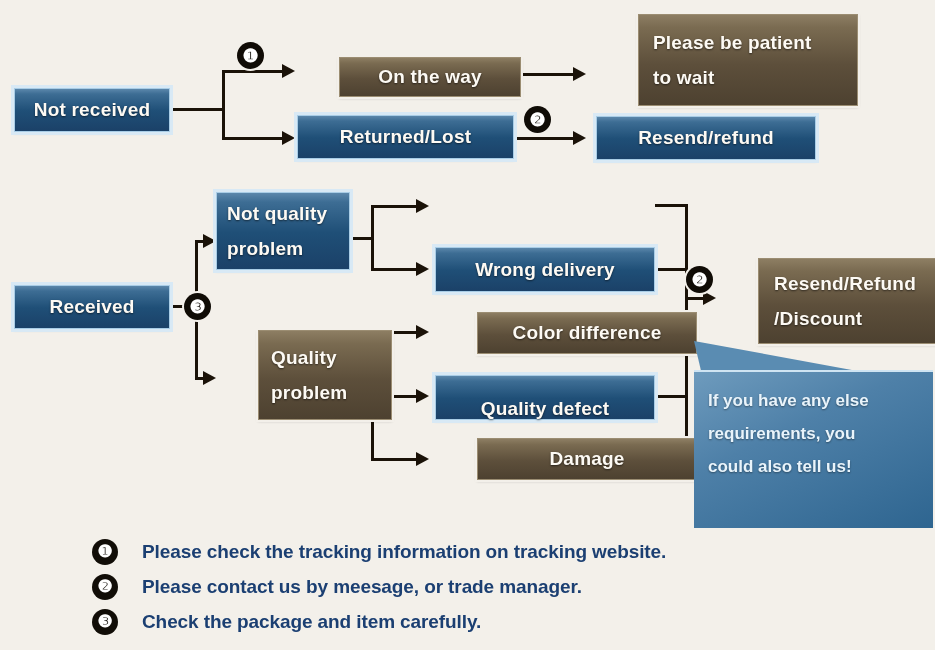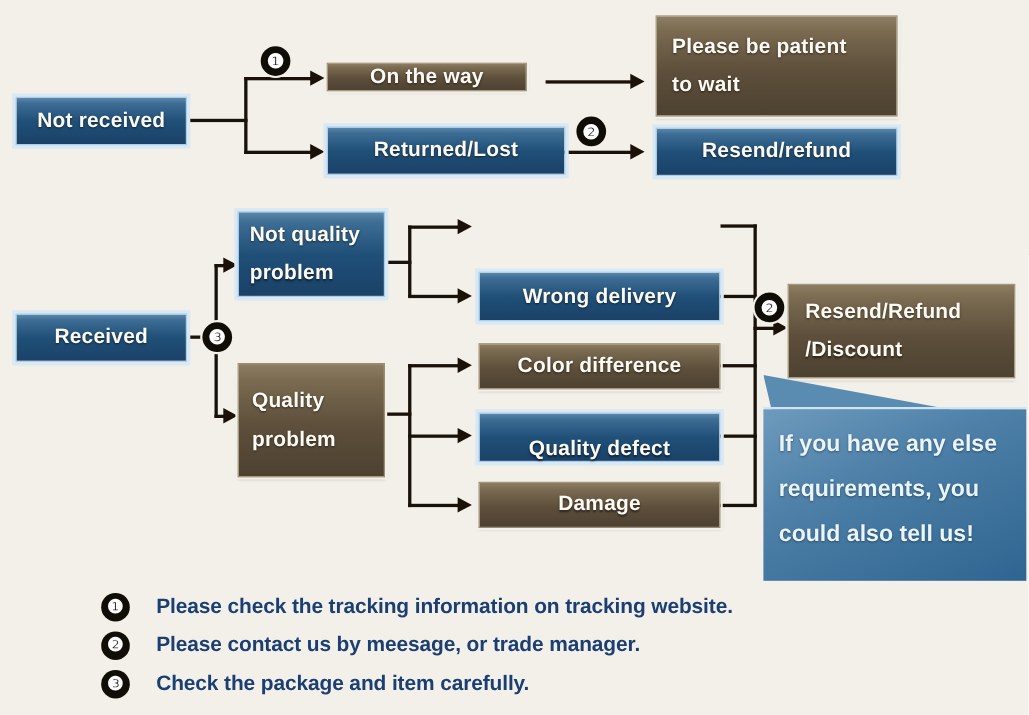--- a/index.html
+++ b/index.html
@@ -33,20 +33,21 @@
     line-height: 1.05;
     text-shadow: 0 1px 2px rgba(0,0,0,.55);
     z-index: 5;
   }
   .node .ln { display: block; width: 100%; }
 
   .node.brown {
     background: linear-gradient(180deg, #8d7e63 0%, #7a6b51 14%, #5d4f3b 55%, #4d4130 100%);
     border: 1px solid #9b8d72;
     box-shadow: 0 0 0 2px #f3f0ea, 0 1px 3px rgba(0,0,0,.30);
+    margin-left: 42px;
   }
   .node.blue {
     background: linear-gradient(180deg, #5b87ab 0%, #3d6d94 12%, #1f4f77 52%, #1b4168 100%);
     border: 1px solid #a9cde6;
     box-shadow: 0 0 0 3px #d8e9f5, 0 1px 3px rgba(0,0,0,.28);
   }
   .node.twoline { line-height: 1.85; }
 
   
   .hline, .vline {
@@ -87,21 +88,21 @@
   #callout {
     position: absolute;
     left: 694px; top: 370px;
     width: 239px; height: 158px;
     background: linear-gradient(155deg, #6e9bbd 0%, #4e80a8 38%, #2e6590 100%);
     border-top: 2px solid #cfe4f2;
     box-sizing: border-box;
     padding: 12px 14px 0 14px;
     color: #e9f4fb;
     font-weight: bold;
-    font-size: 21px;
+    font-size: 17px;
     line-height: 1.95;
     text-shadow: 0 1px 2px rgba(0,0,0,.4);
     z-index: 6;
   }
   #callout-tail {
     position: absolute;
     left: 694px; top: 341px;
     width: 185px; height: 34px;
     z-index: 6;
   }
@@ -153,21 +154,21 @@
   <div class="vline" style="left:222px; top:70px; height:70px;"></div>
   <div class="hline" style="left:222px; top:70px; width:65px;"></div>
   <div class="arrowhead" style="left:282px; top:64px;"></div>
   <div class="hline" style="left:222px; top:137px; width:65px;"></div>
   <div class="arrowhead" style="left:282px; top:131px;"></div>
 
   <div class="step" style="left:237px; top:42px;">
     <span>❶</span>
   </div>
 
-  <div class="node brown" style="left:297px; top:57px; width:182px; height:26px;">
+  <div class="node brown" style="left:297px; top:57px; width:182px; height:40px;">
     <span class="ln">On the way</span>
   </div>
 
   <div class="node blue" style="left:297px; top:115px; width:217px; height:44px;">
     <span class="ln">Returned/Lost</span>
   </div>
 
   <div class="hline" style="left:496px; top:73px; width:80px;"></div>
   <div class="arrowhead" style="left:573px; top:67px;"></div>
 
@@ -202,21 +203,21 @@
 
   <div class="step" style="left:184px; top:293px;">
     <span>❸</span>
   </div>
 
   <div class="node blue twoline" style="left:216px; top:192px; width:134px; height:78px; align-items:flex-start; padding-left:10px; text-align:left;">
     <span class="ln">Not quality</span>
     <span class="ln">problem</span>
   </div>
 
-  <div class="node brown twoline" style="left:216px; top:330px; width:134px; height:104px; align-items:flex-start; padding-left:12px; text-align:left;">
+  <div class="node brown twoline" style="left:216px; top:330px; width:134px; height:90px; align-items:flex-start; padding-left:12px; text-align:left;">
     <span class="ln">Quality</span>
     <span class="ln">problem</span>
   </div>
 
   <div class="hline" style="left:350px; top:237px; width:24px;"></div>
   <div class="vline" style="left:371px; top:205px; height:65px;"></div>
   <div class="hline" style="left:371px; top:205px; width:48px;"></div>
   <div class="arrowhead" style="left:416px; top:199px;"></div>
   <div class="hline" style="left:371px; top:268px; width:48px;"></div>
   <div class="arrowhead" style="left:416px; top:262px;"></div>

